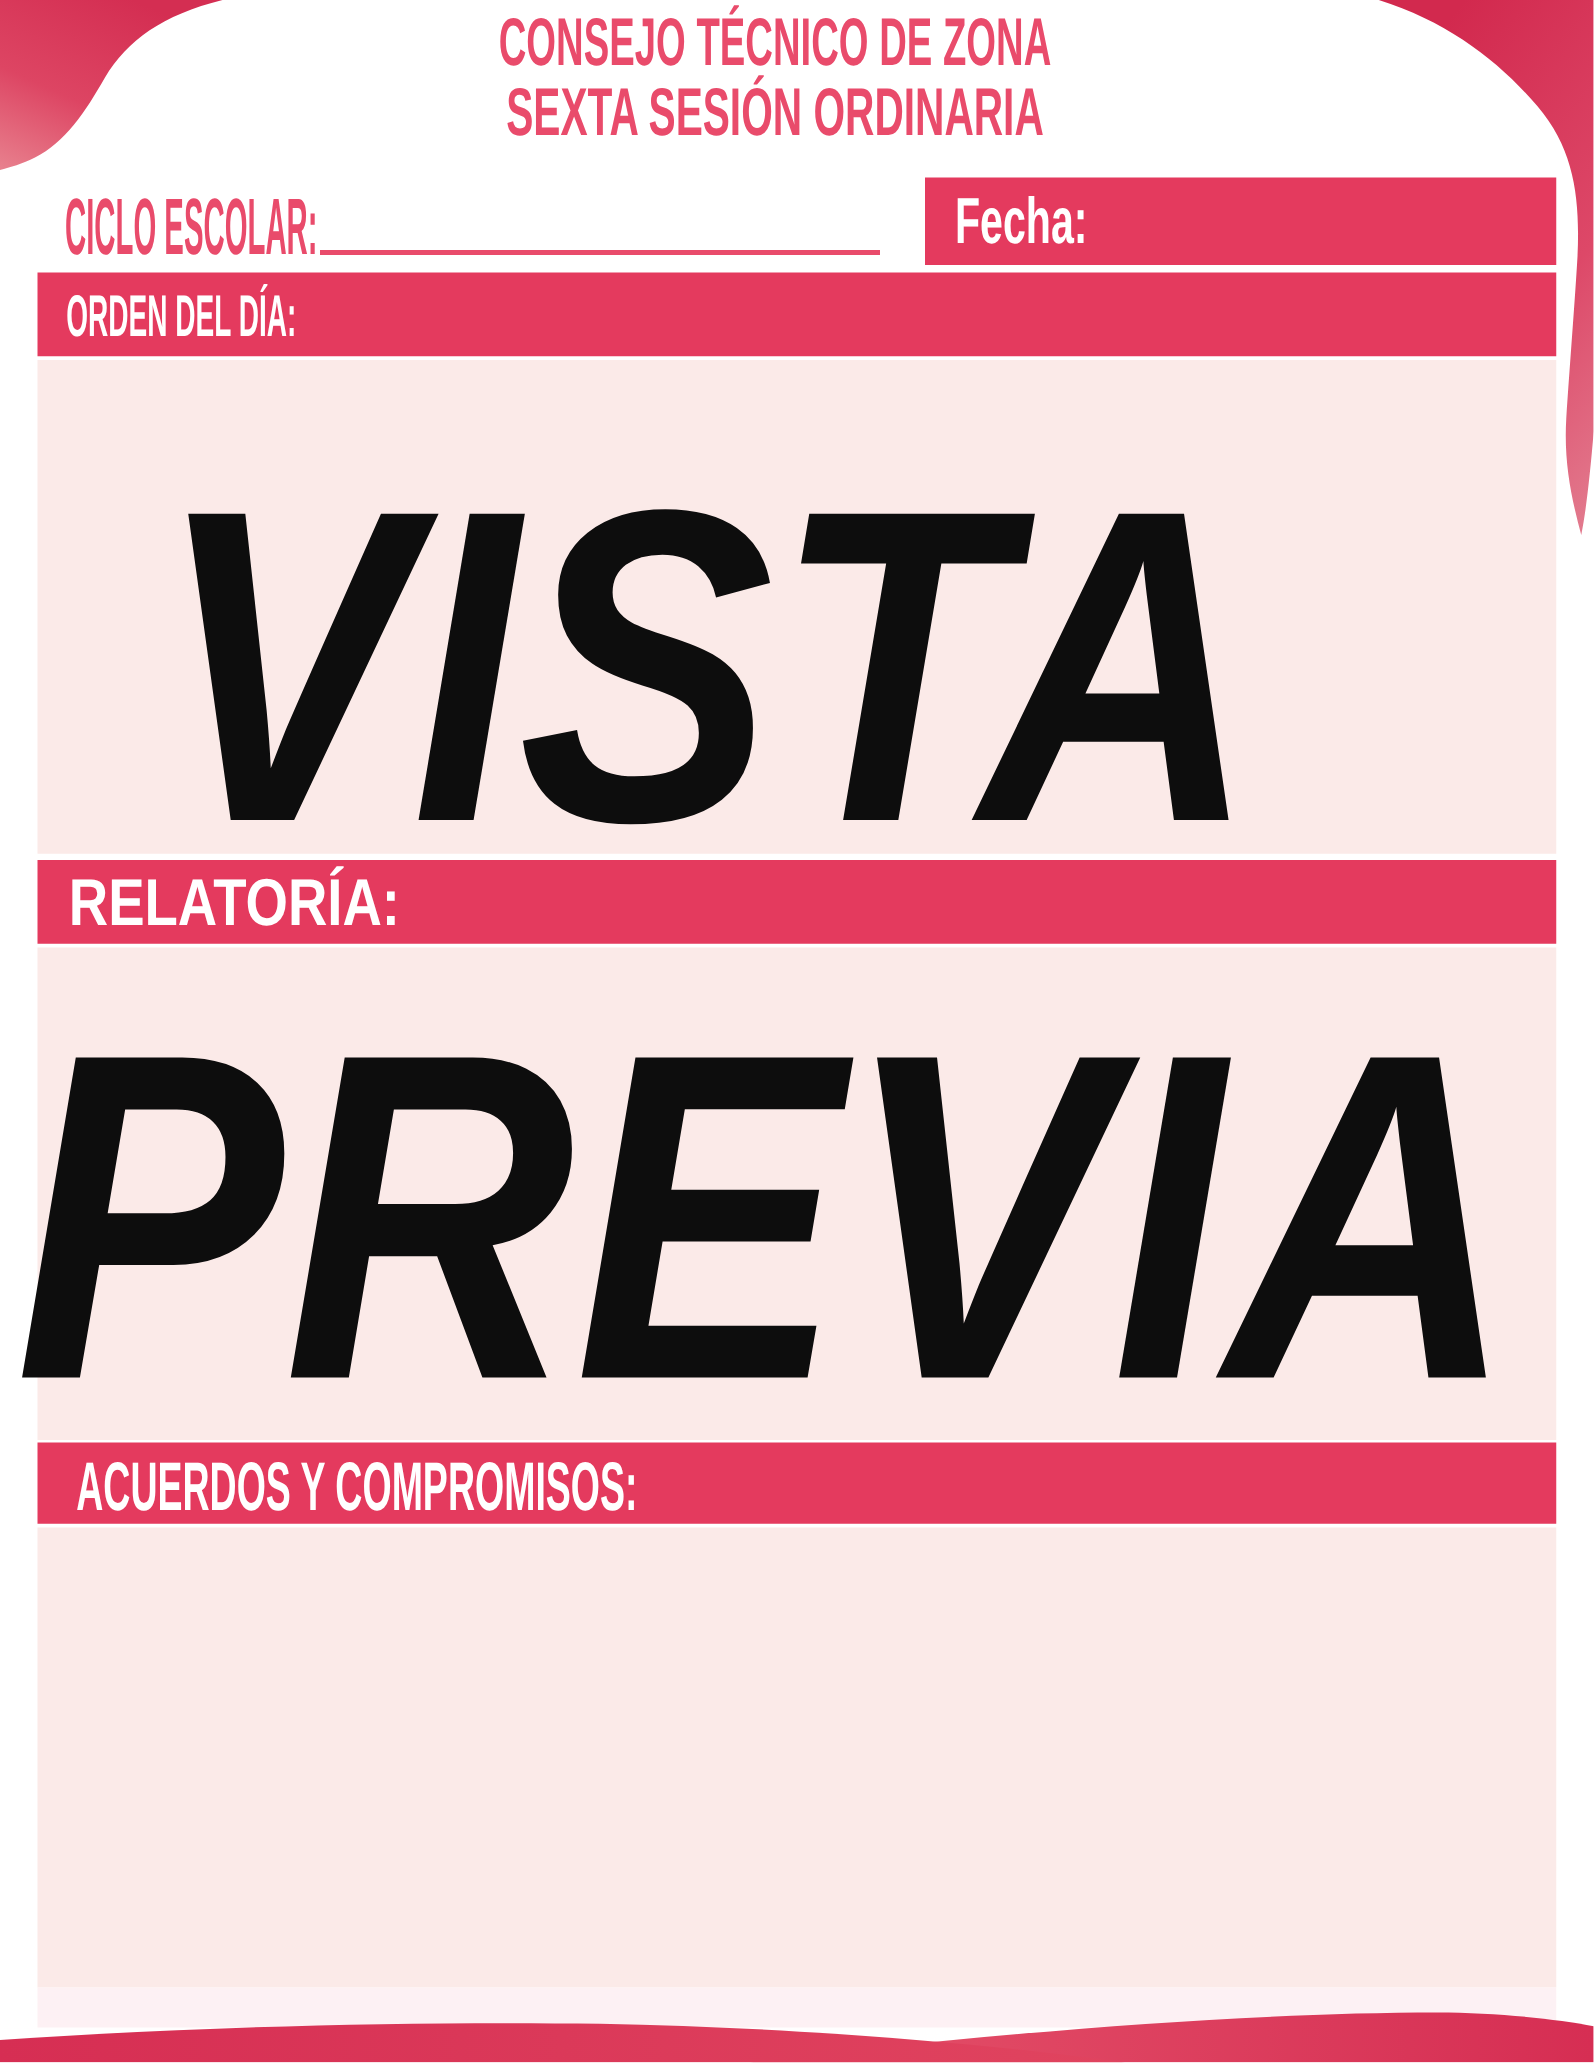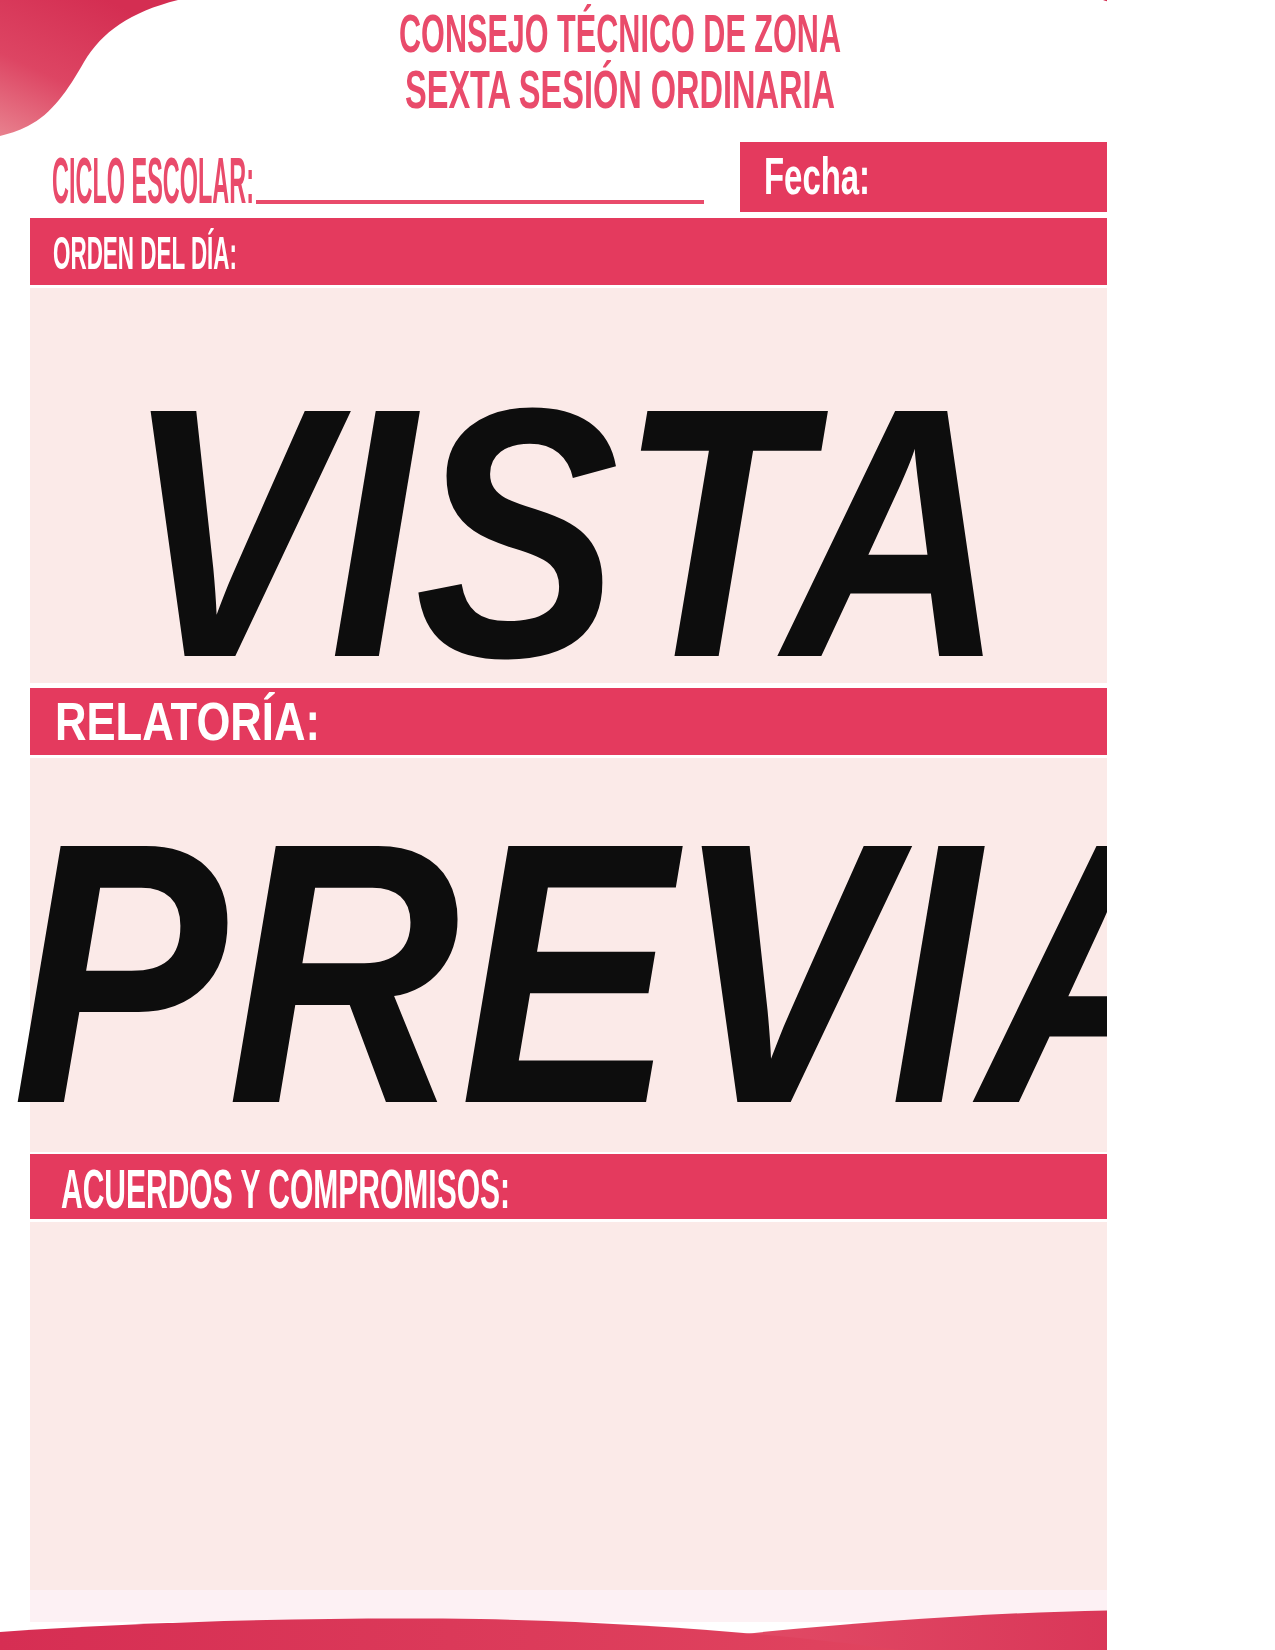--- a/index.html
+++ b/index.html
@@ -1,17 +1,17 @@
 <!DOCTYPE html>
 <html><head>
 <meta charset="utf-8">
 <style>
   html,body { margin:0; padding:0; background:#ffffff; }
   .page {
-    position:relative; width:1107px; height:1650px;
+    position:relative; width:1275px; height:1650px;
     background:#ffffff; overflow:hidden;
     font-family:"Liberation Sans", sans-serif;
   }
   .abs { position:absolute; }
   .bar { position:absolute; background:#e43a5e; }
   .panel { position:absolute; background:#fbeae8; }
   .panel-light { position:absolute; background:#fdf1f4; }
   .underline { position:absolute; background:#e94b6b; height:4px; }
   svg { position:absolute; overflow:visible; }
   text.hand { font-family:"Liberation Sans", sans-serif; font-weight:bold; }

